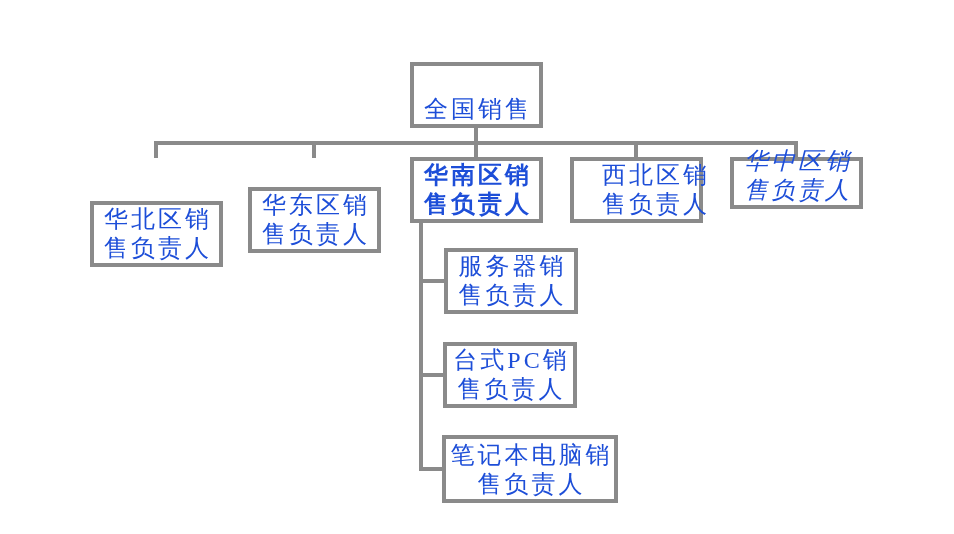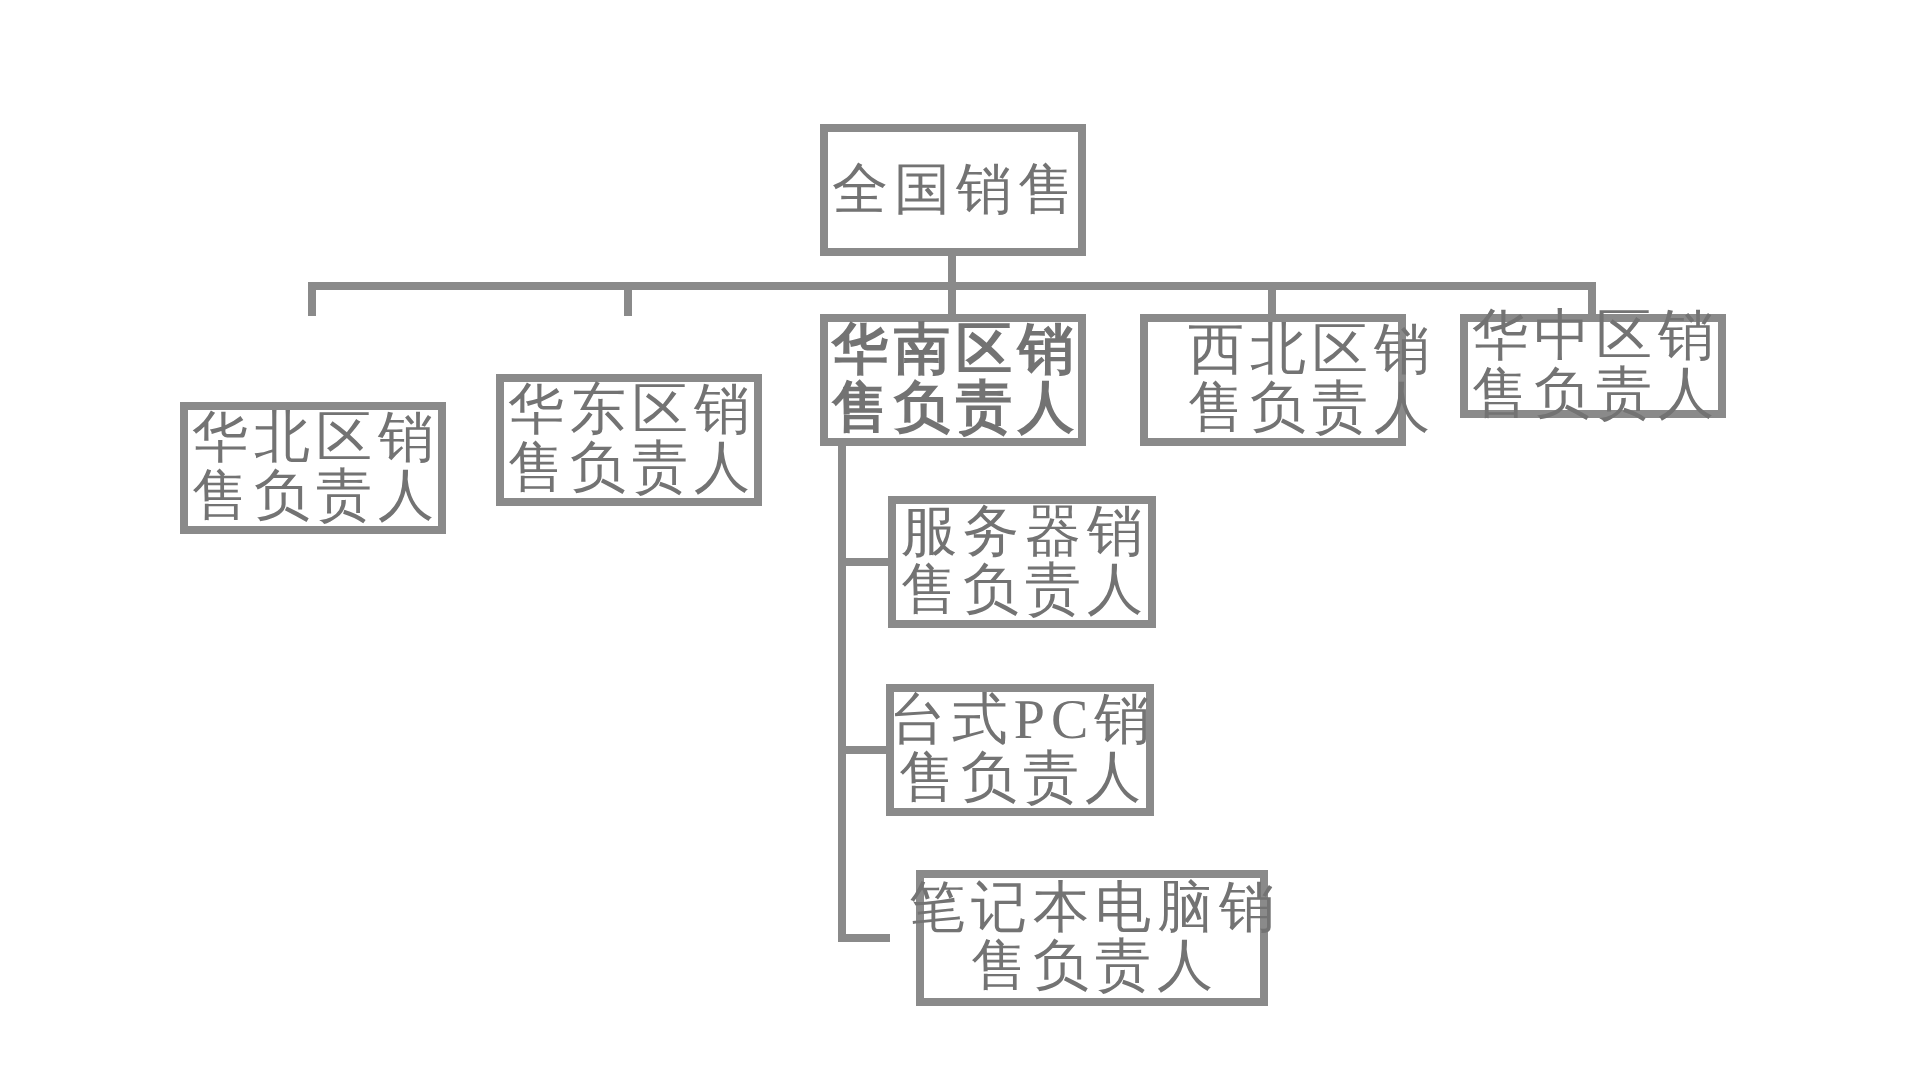--- a/index.html
+++ b/index.html
@@ -9,27 +9,27 @@
     height: 534px;
     background: #ffffff;
     overflow: hidden;
     font-family: "Liberation Serif", "DejaVu Serif", serif;
   }
   .node {
     position: absolute;
     box-sizing: border-box;
     border: 4px solid #8a8a8a;
     background: #ffffff;
-    color: #737373;
+    color: #1d4ed8;
     display: flex;
     flex-direction: column;
     align-items: center;
-    justify-content: center;
+    justify-content: flex-end;
     text-align: center;
-    font-size: 28px;
+    font-size: 24px;
     line-height: 29px;
     letter-spacing: 3px;
     white-space: nowrap;
   }
   .node .txt { text-indent: 3px; } 
   .conn {
     position: absolute;
     background: #8a8a8a;
   }
 </style>
@@ -68,33 +68,33 @@
   <div class="node" style="left:410px; top:157px; width:133px; height:66px;font-weight:bold;">
     <div class="txt">华南区销</div>
     <div class="txt">售负责人</div>
   </div>
 
   <div class="node" style="left:570px; top:157px; width:133px; height:66px;padding-left:36px;">
     <div class="txt">西北区销</div>
     <div class="txt">售负责人</div>
   </div>
 
-  <div class="node" style="left:730px; top:157px; width:133px; height:52px;">
+  <div class="node" style="left:730px; top:157px; width:133px; height:52px;font-style:italic;">
     <div class="txt">华中区销</div>
     <div class="txt">售负责人</div>
   </div>
 
   <div class="node" style="left:444px; top:248px; width:134px; height:66px;">
     <div class="txt">服务器销</div>
     <div class="txt">售负责人</div>
   </div>
 
   <div class="node" style="left:443px; top:342px; width:134px; height:66px;">
     <div class="txt">台式PC销</div>
     <div class="txt">售负责人</div>
   </div>
 
-  <div class="node" style="left:442px; top:435px; width:176px; height:68px;margin-left:16px;">
+  <div class="node" style="left:442px; top:435px; width:176px; height:68px;">
     <div class="txt">笔记本电脑销</div>
     <div class="txt">售负责人</div>
   </div>
 
 </div>
 
 </body></html>

